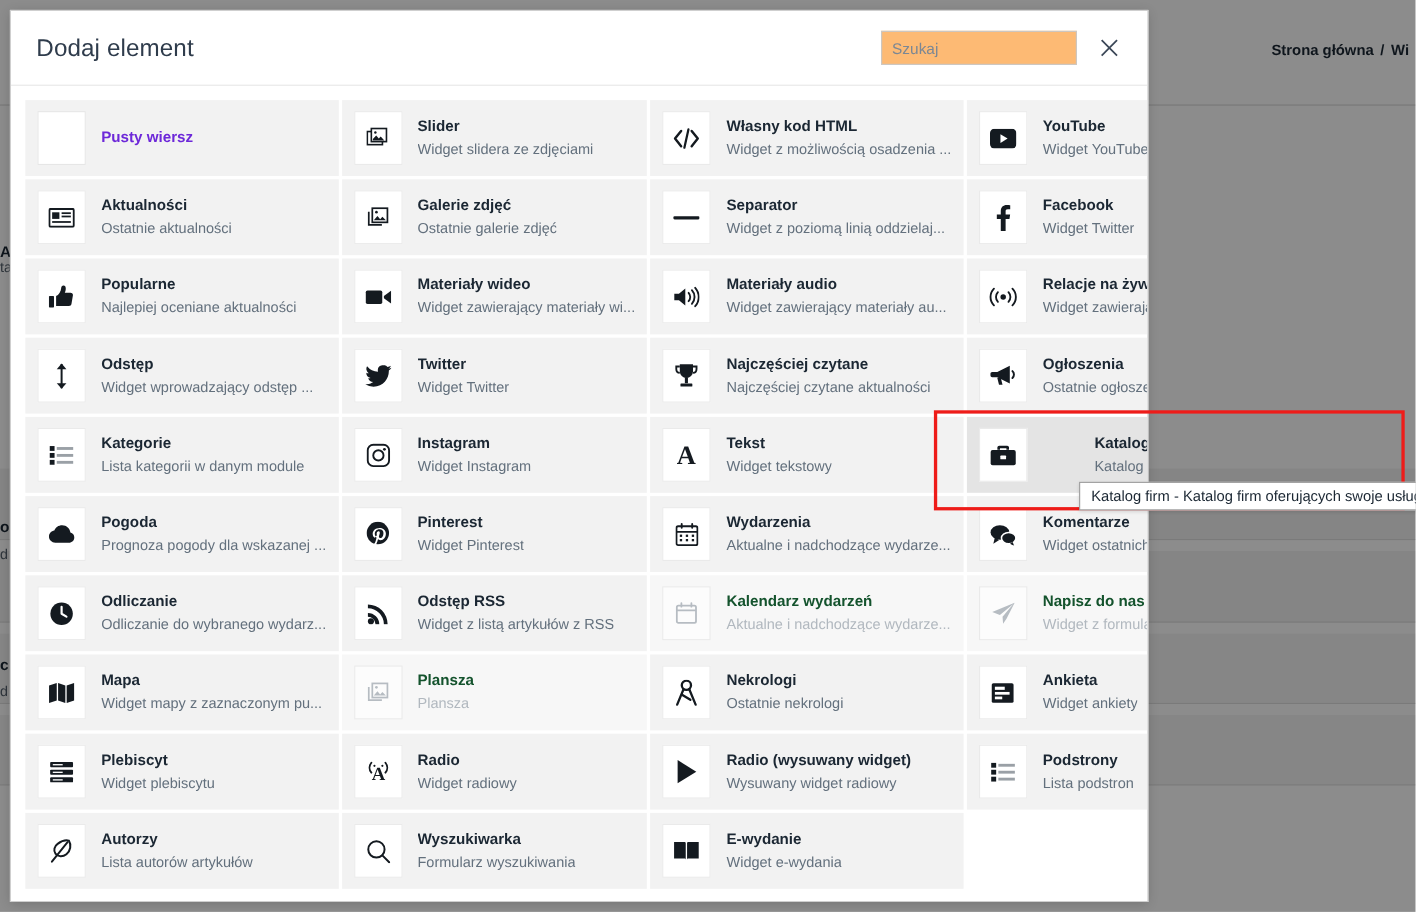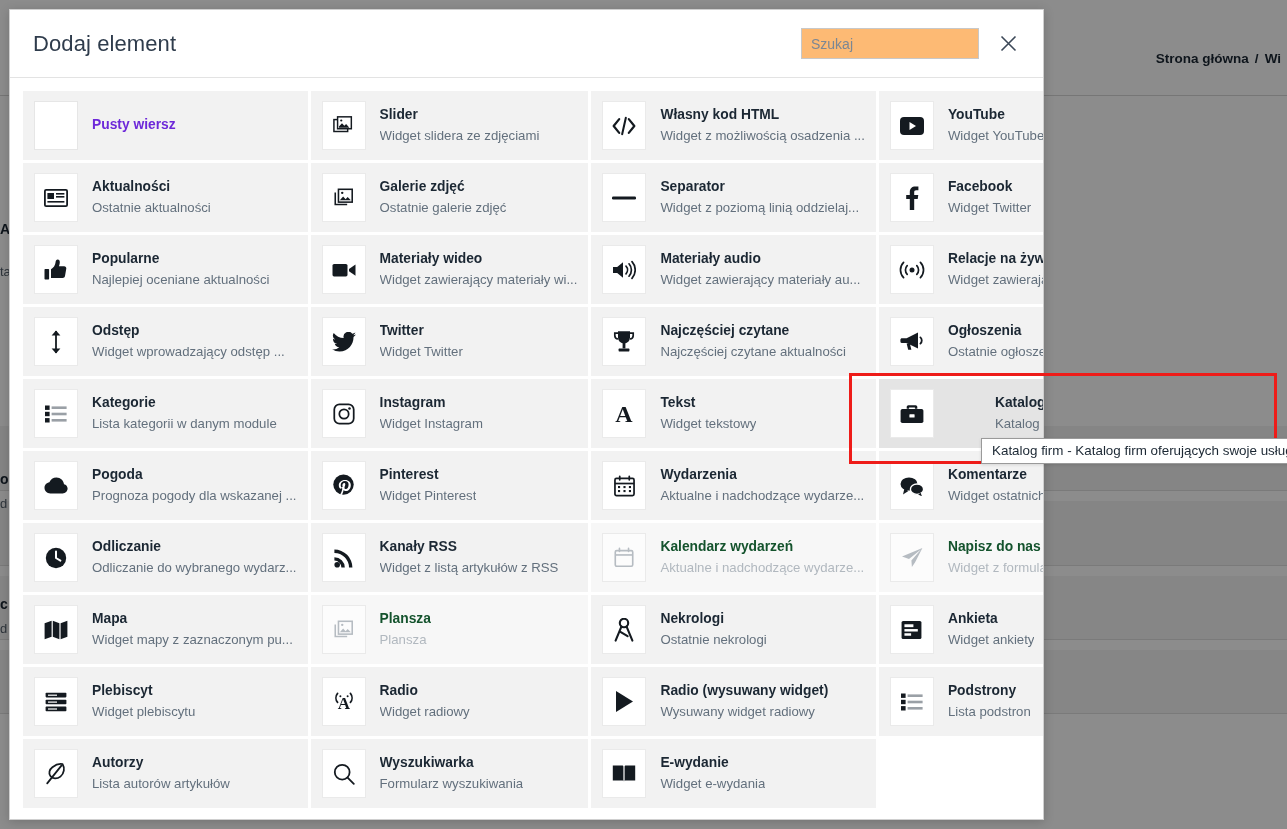--- a/index.html
+++ b/index.html
@@ -19,21 +19,21 @@
   .bg-overlay {
     position: absolute; inset: 0;
     background: rgba(0,0,0,0.45);
   }
   .bg-topbar {
     position: absolute; left: 0; top: 0; right: 0; height: 96px;
     background: #ffffff;
     border-bottom: 1px solid #d8d8d8;
   }
   .bg-breadcrumb {
-    position: absolute; right: 0; top: 51px;
+    position: absolute; right: 0; top: 38px;
     padding-right: 6px;
     font-size: 13.5px; font-weight: bold; color: #1b2733;
     white-space: nowrap;
   }
   .bg-breadcrumb .sep { font-weight: bold; color: #1b2733; padding: 0 6px; }
 
   .bg-rows { position: absolute; left: 0; top: 96px; right: 0; bottom: 0; }
   .bg-row {
     position: relative;
     border-bottom: 1px solid #dedede;
@@ -196,21 +196,21 @@
         <div class="d" style="margin-top:18px;">ne aktualności</div>
       </div>
       <div class="bg-row plain">
         <div class="t"></div>
         <div class="d" style="margin-top:18px;">dy dla wskazanej lokalizacji</div>
       </div>
     </div>
 
     <div class="bg-left-sliver">
       <div class="ls" style="top:125px;">A</div>
-      <div class="ls sub" style="top:168px;">ta</div>
+      <div class="ls sub" style="top:139px;">ta</div>
       <div class="ls" style="top:375px;">o</div>
       <div class="ls sub" style="top:400px;">d</div>
       <div class="ls" style="top:500px;">c</div>
       <div class="ls sub" style="top:525px;">d</div>
     </div>
 
     <div class="bg-breadcrumb">
       <span>Strona główna</span><span class="sep">/</span><span>Wi</span>
     </div>
   </div>
@@ -559,21 +559,21 @@
           </div>
           <div class="cell">
             <div class="cell-icon">
               <svg width="20" height="20" viewBox="0 0 20 20">
                 <circle cx="3.2" cy="16.8" r="2.8" fill="currentColor"></circle>
                 <path d="M0.4 9.2a10.4 10.4 0 0110.4 10.4h-3.4A7 7 0 00.4 12.6V9.2z" fill="currentColor"></path>
                 <path d="M0.4 1.6A18 18 0 0118.4 19.6H15A14.6 14.6 0 00.4 5V1.6z" fill="currentColor"></path>
               </svg>
             </div>
             <div class="cell-text">
-              <div class="cell-title">Kanały RSS</div>
+              <div class="cell-title">Odstęp RSS</div>
               <div class="cell-desc">Widget z listą artykułów z RSS</div>
             </div>
           </div>
           <div class="cell disabled">
             <div class="cell-icon">
               <svg width="20" height="21" viewBox="0 0 22 22" fill="none">
                 <rect x="1.4" y="3.4" width="19.2" height="17.2" rx="1.6" stroke="currentColor" stroke-width="1.8"></rect>
                 <path d="M1.4 8.2h19.2" stroke="currentColor" stroke-width="1.8"></path>
                 <path d="M6 1v3.4M16 1v3.4" stroke="currentColor" stroke-width="1.8" stroke-linecap="round"></path>
               </svg>

